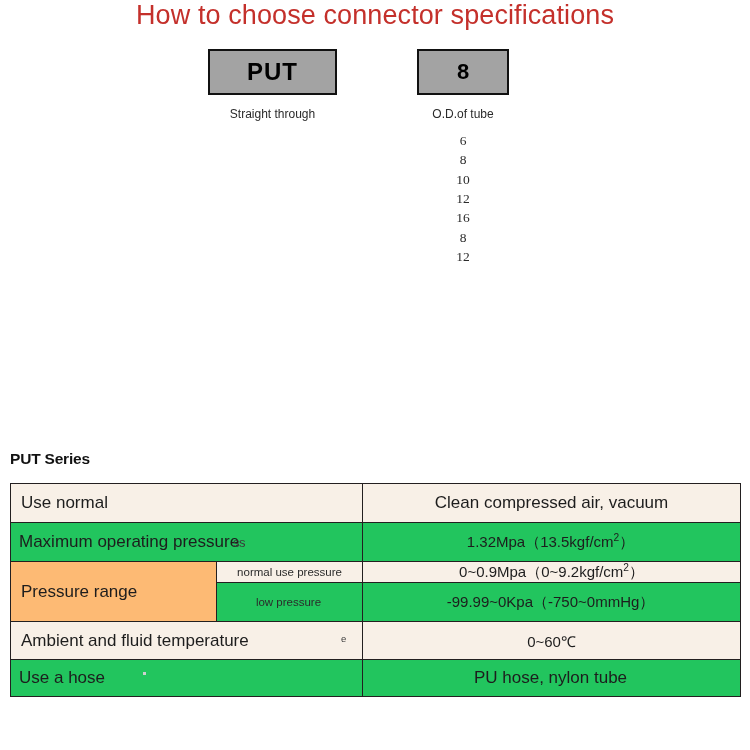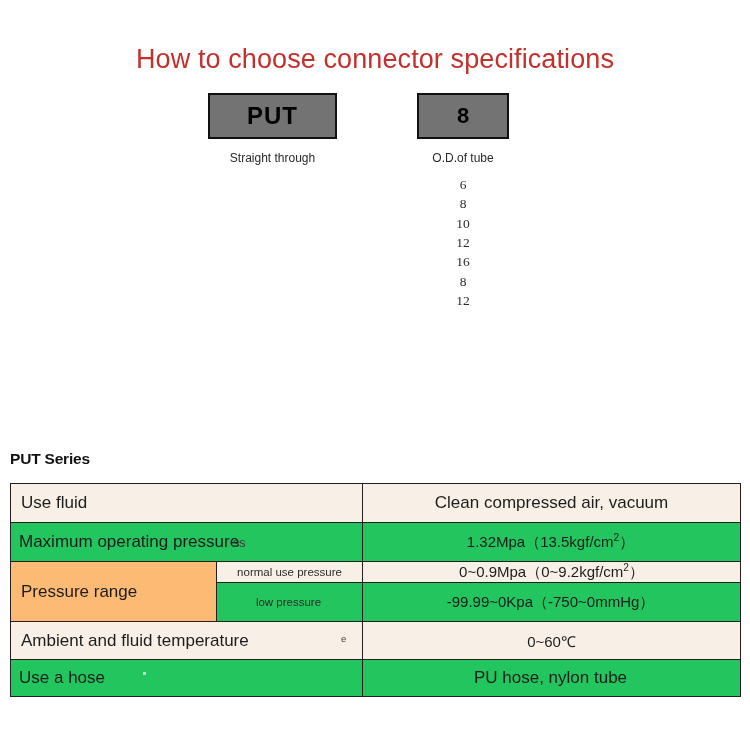--- a/index.html
+++ b/index.html
@@ -12,21 +12,20 @@
     background: #ffffff;
     font-family: "Liberation Sans", sans-serif;
     color: #1a1a1a;
     overflow: hidden;
     position: relative;
   }
 
   
   .header {
     text-align: center;
-    padding-top: 44px;
   }
   .main-title {
     font-size: 27px;
     font-weight: 400;
     color: #c4302b;
     letter-spacing: 0.1px;
     line-height: 1.15;
     margin: 0;
   }
   .sub-title {
@@ -44,21 +43,21 @@
   }
   .code-group {
     position: absolute;
     text-align: center;
   }
   .code-group.group-series { left: 208px; top: 18px; width: 129px; }
   .code-group.group-od     { left: 417px; top: 18px; width: 92px; }
 
   .code-box {
     border: 2px solid #111111;
-    background: #737373;
+    background: #a3a3a3;
     box-sizing: border-box;
     display: flex;
     align-items: center;
     justify-content: center;
     font-weight: bold;
     color: #000000;
   }
   .group-series .code-box {
     height: 46px;
     font-size: 24px;
@@ -196,21 +195,21 @@
 
 <table class="spec-table">
   <colgroup>
     <col style="width:206px">
     <col style="width:146px">
     <col style="width:378px">
   </colgroup>
   <tbody>
 
     <tr class="row-shaded">
-      <td class="label-cell" colspan="2" style="height:38px;">Use fluid</td>
+      <td class="label-cell" colspan="2" style="height:38px;">Use normal</td>
       <td class="value-cell value-big">Clean compressed air, vacuum</td>
     </tr>
 
     <tr class="row-plain">
       <td class="label-cell" colspan="2" style="height:38px;">
         <span>Maximum operating pressure</span>
         <span class="artifact artifact-ss">ss</span>
       </td>
       <td class="value-cell"><span>1.32Mpa（13.5kgf/cm</span><sup>2</sup><span>）</span></td>
     </tr>

